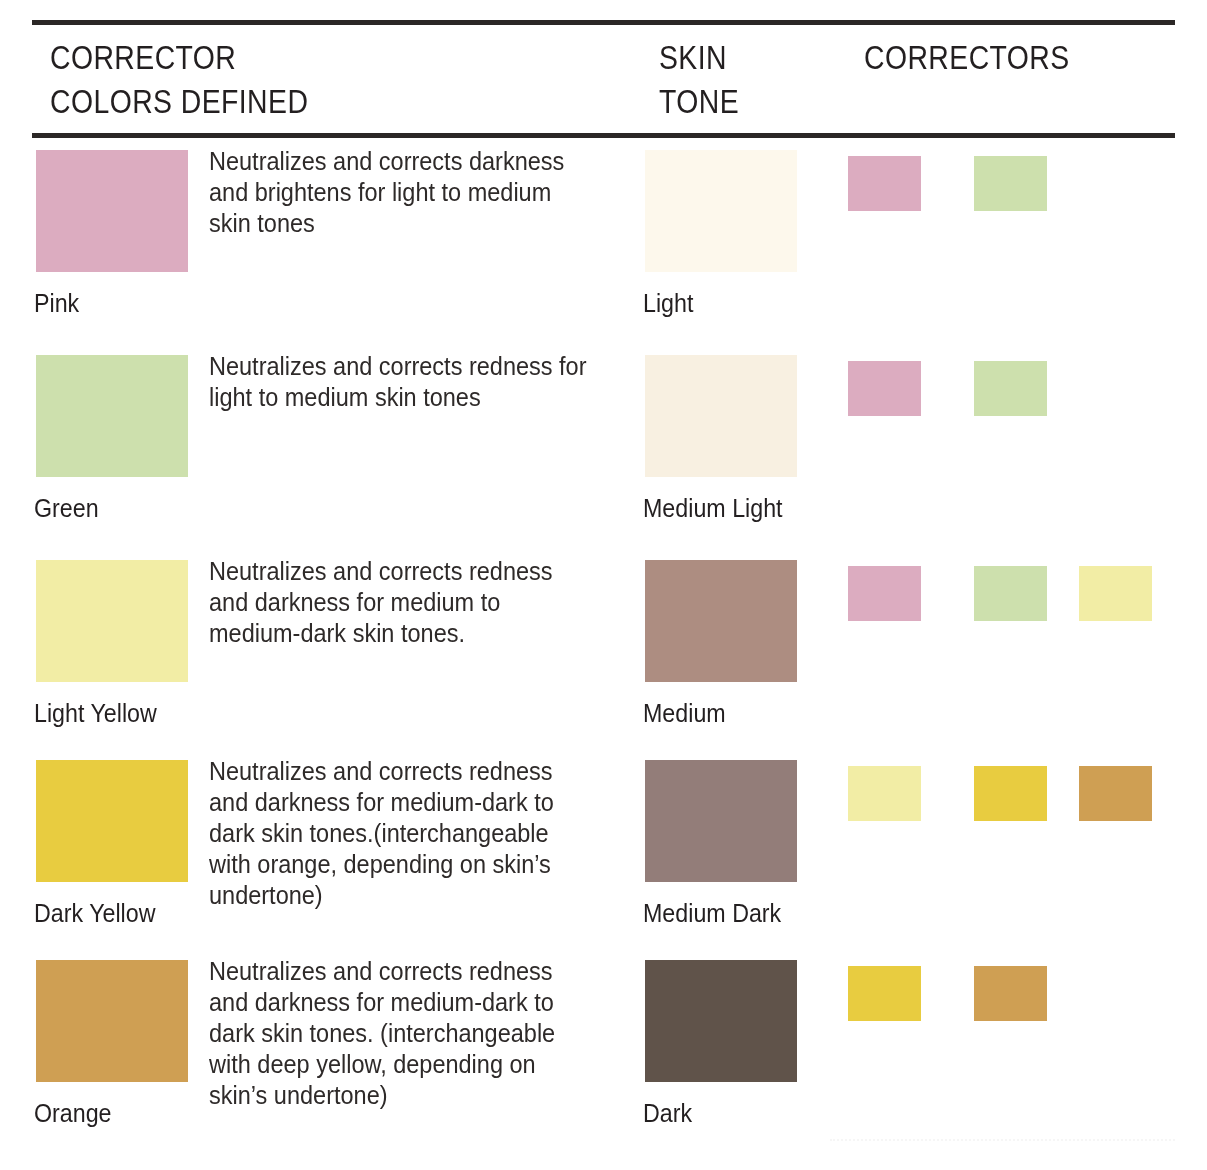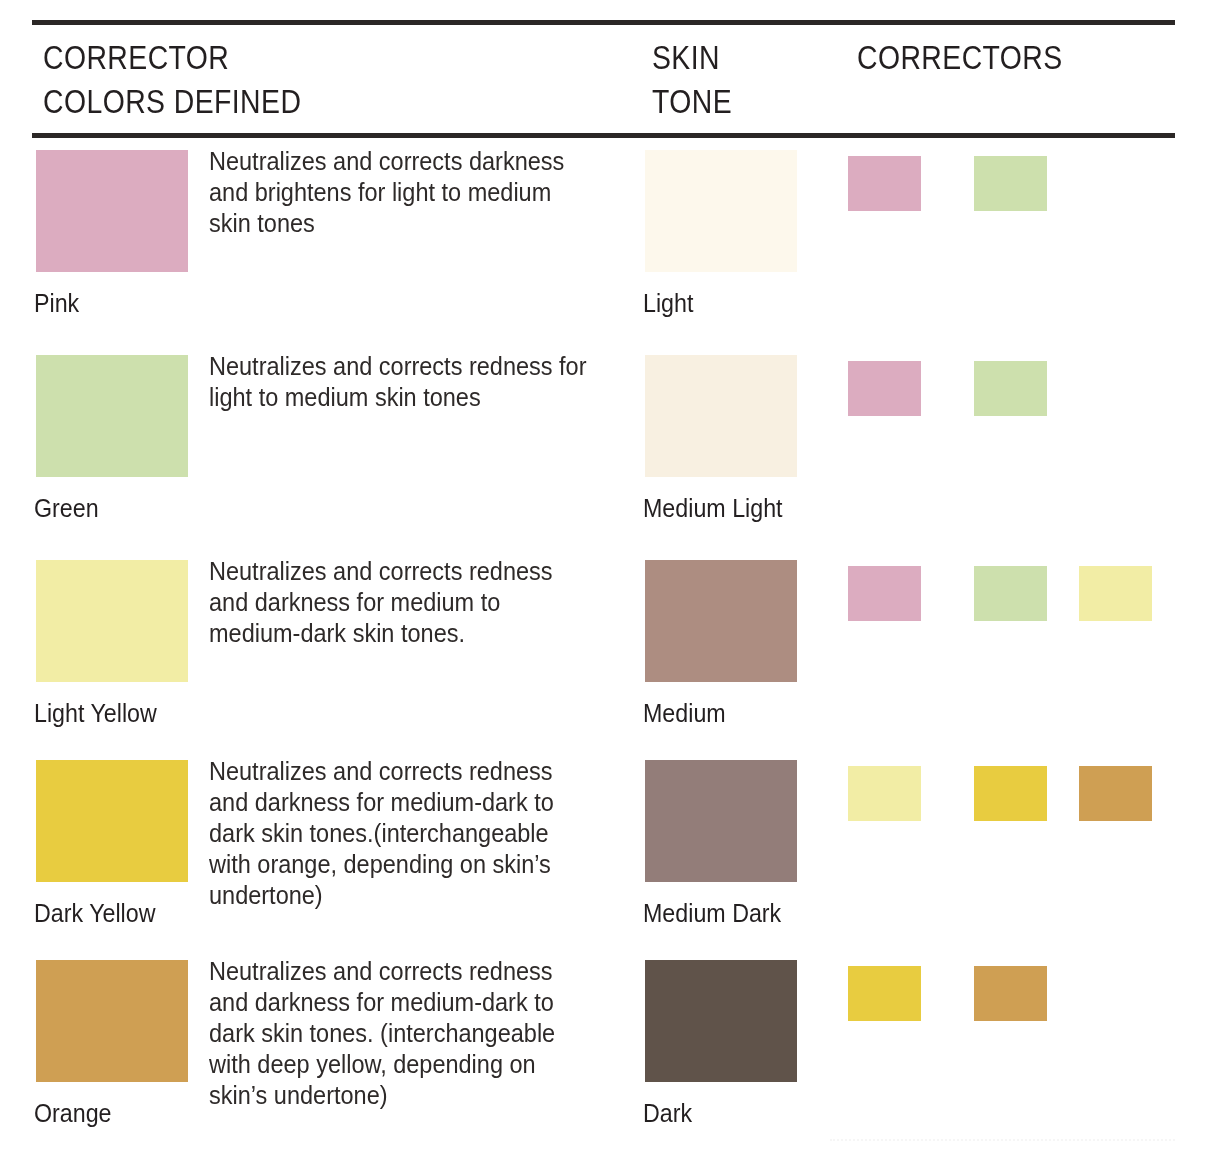--- a/index.html
+++ b/index.html
@@ -31,21 +31,21 @@
     height: 5px;
     background: #2b2726;
   }
   .rule-top { top: 20px; }
   .rule-under-head { top: 133px; }
 
   
   .head-row {
     position: absolute;
     top: 36px;
-    left: 9px;
+    left: 16px;
     width: 974px;
     height: 95px;
   }
   .head-cell {
     position: absolute;
     font-family: "Liberation Sans", sans-serif;
     font-size: 33px;
     line-height: 44px;
     letter-spacing: 0.5px;
     font-weight: 400;

